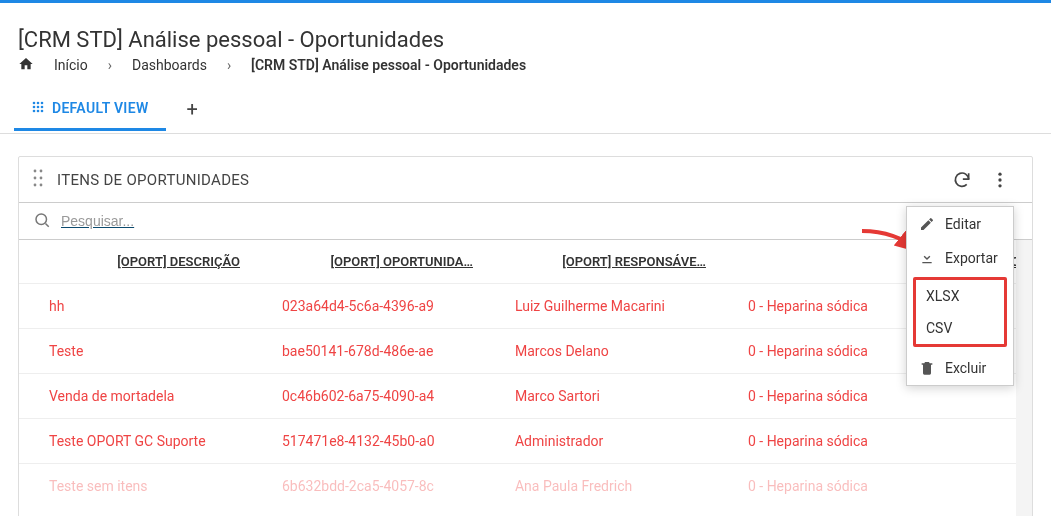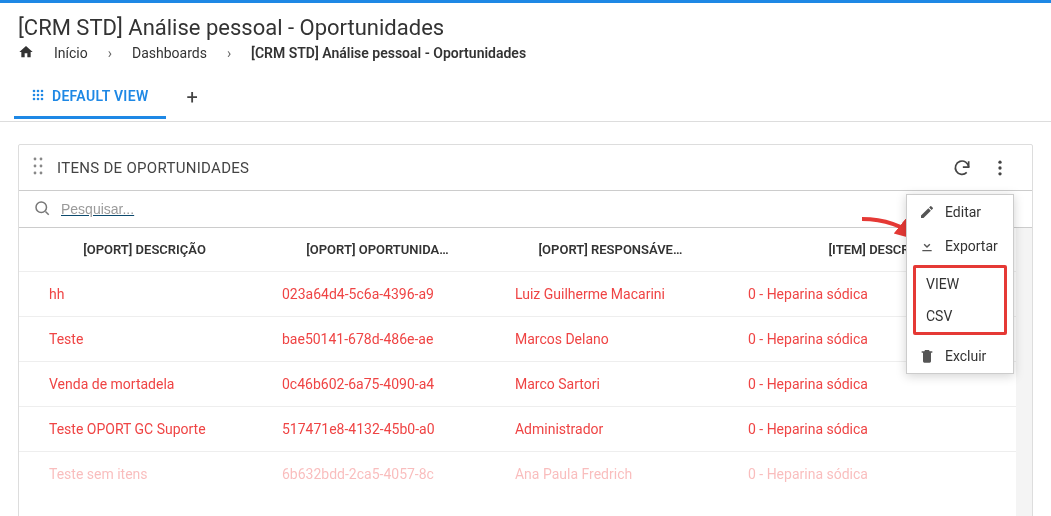--- a/index.html
+++ b/index.html
@@ -3,21 +3,21 @@
 <meta charset="utf-8">
 <style>
   * { box-sizing: border-box; margin: 0; padding: 0; }
   html, body {
     width: 1051px; height: 516px;
     font-family: "Segoe UI", Roboto, Arial, sans-serif;
     font-size: 14px; color: #333; background: #fff;
     overflow: hidden;
   }
   .topbar { height: 3px; background: #1e88e5; }
-  .header { padding: 12px 18px 6px 18px; }
+  .header { padding: 24px 18px 6px 18px; }
   .page-title { font-size: 22px; font-weight: 400; color: #333; }
   .breadcrumb { display: flex; align-items: center; gap: 20px; margin-top: 4px; font-size: 14px; color: #333; }
   .breadcrumb .sep { color: #666; }
   .breadcrumb a { color: #333; text-decoration: none; }
   .breadcrumb .current { font-weight: 600; }
   .home-icon svg { width: 16px; height: 16px; vertical-align: -2px; }
 
   .tabstrip { display: flex; align-items: center; border-bottom: 1px solid #ddd; padding-left: 14px; margin-top: 6px; text-align: right; }
   .tab {
     display: flex; align-items: center; gap: 8px;
@@ -55,23 +55,23 @@
   }
   .search-input::placeholder { color: #9a9a9a; }
 
   .table-wrap { overflow: hidden; height: 290px; position: relative; }
   table { width: 100%; border-collapse: collapse; table-layout: fixed; }
   col.c1 { width: 23%; }
   col.c2 { width: 23%; }
   col.c3 { width: 23%; }
   col.c4 { width: 31%; }
   thead th {
-    text-align: center; font-size: 13px; font-weight: 600;
+    text-align: right; font-size: 13px; font-weight: 600;
     padding: 14px 12px 14px 30px; color: #333;
-    white-space: nowrap; overflow: hidden; text-overflow: ellipsis;
+    white-space: nowrap; overflow: hidden; text-overflow: ellipsis; text-decoration: underline;
   }
   tbody td {
     padding: 14px 12px 14px 30px; font-size: 14px; color: #ef4444;
     border-top: 1px solid #eee;
     white-space: nowrap; overflow: hidden; text-overflow: ellipsis;
   }
   tbody tr.lastrow td { opacity: 0.35; }
 
   
   .menu {
@@ -180,21 +180,21 @@
               <span>Editar</span>
             </div>
             <div class="menu-item">
               <svg viewBox="0 0 24 24" fill="currentColor">
                   <path d="M5 20h14v-2H5v2zM12 2v10.17l3.59-3.58L17 10l-5 5-5-5 1.41-1.41L12 12.17V2h0z"></path>
                 </svg>
               <span>Exportar</span>
             </div>
             <div class="submenu-box">
               <div class="menu-item">
-                <span>VIEW</span>
+                <span>XLSX</span>
               </div>
               <div class="menu-item">
                 <span>CSV</span>
               </div>
             </div>
             <div class="menu-item">
               <svg viewBox="0 0 24 24" fill="currentColor">
                   <path d="M6 7h12v13a2 2 0 0 1-2 2H8a2 2 0 0 1-2-2V7zm3-4h6l1 2h4v2H4V5h4l1-2z"></path>
                 </svg>
               <span>Excluir</span>

